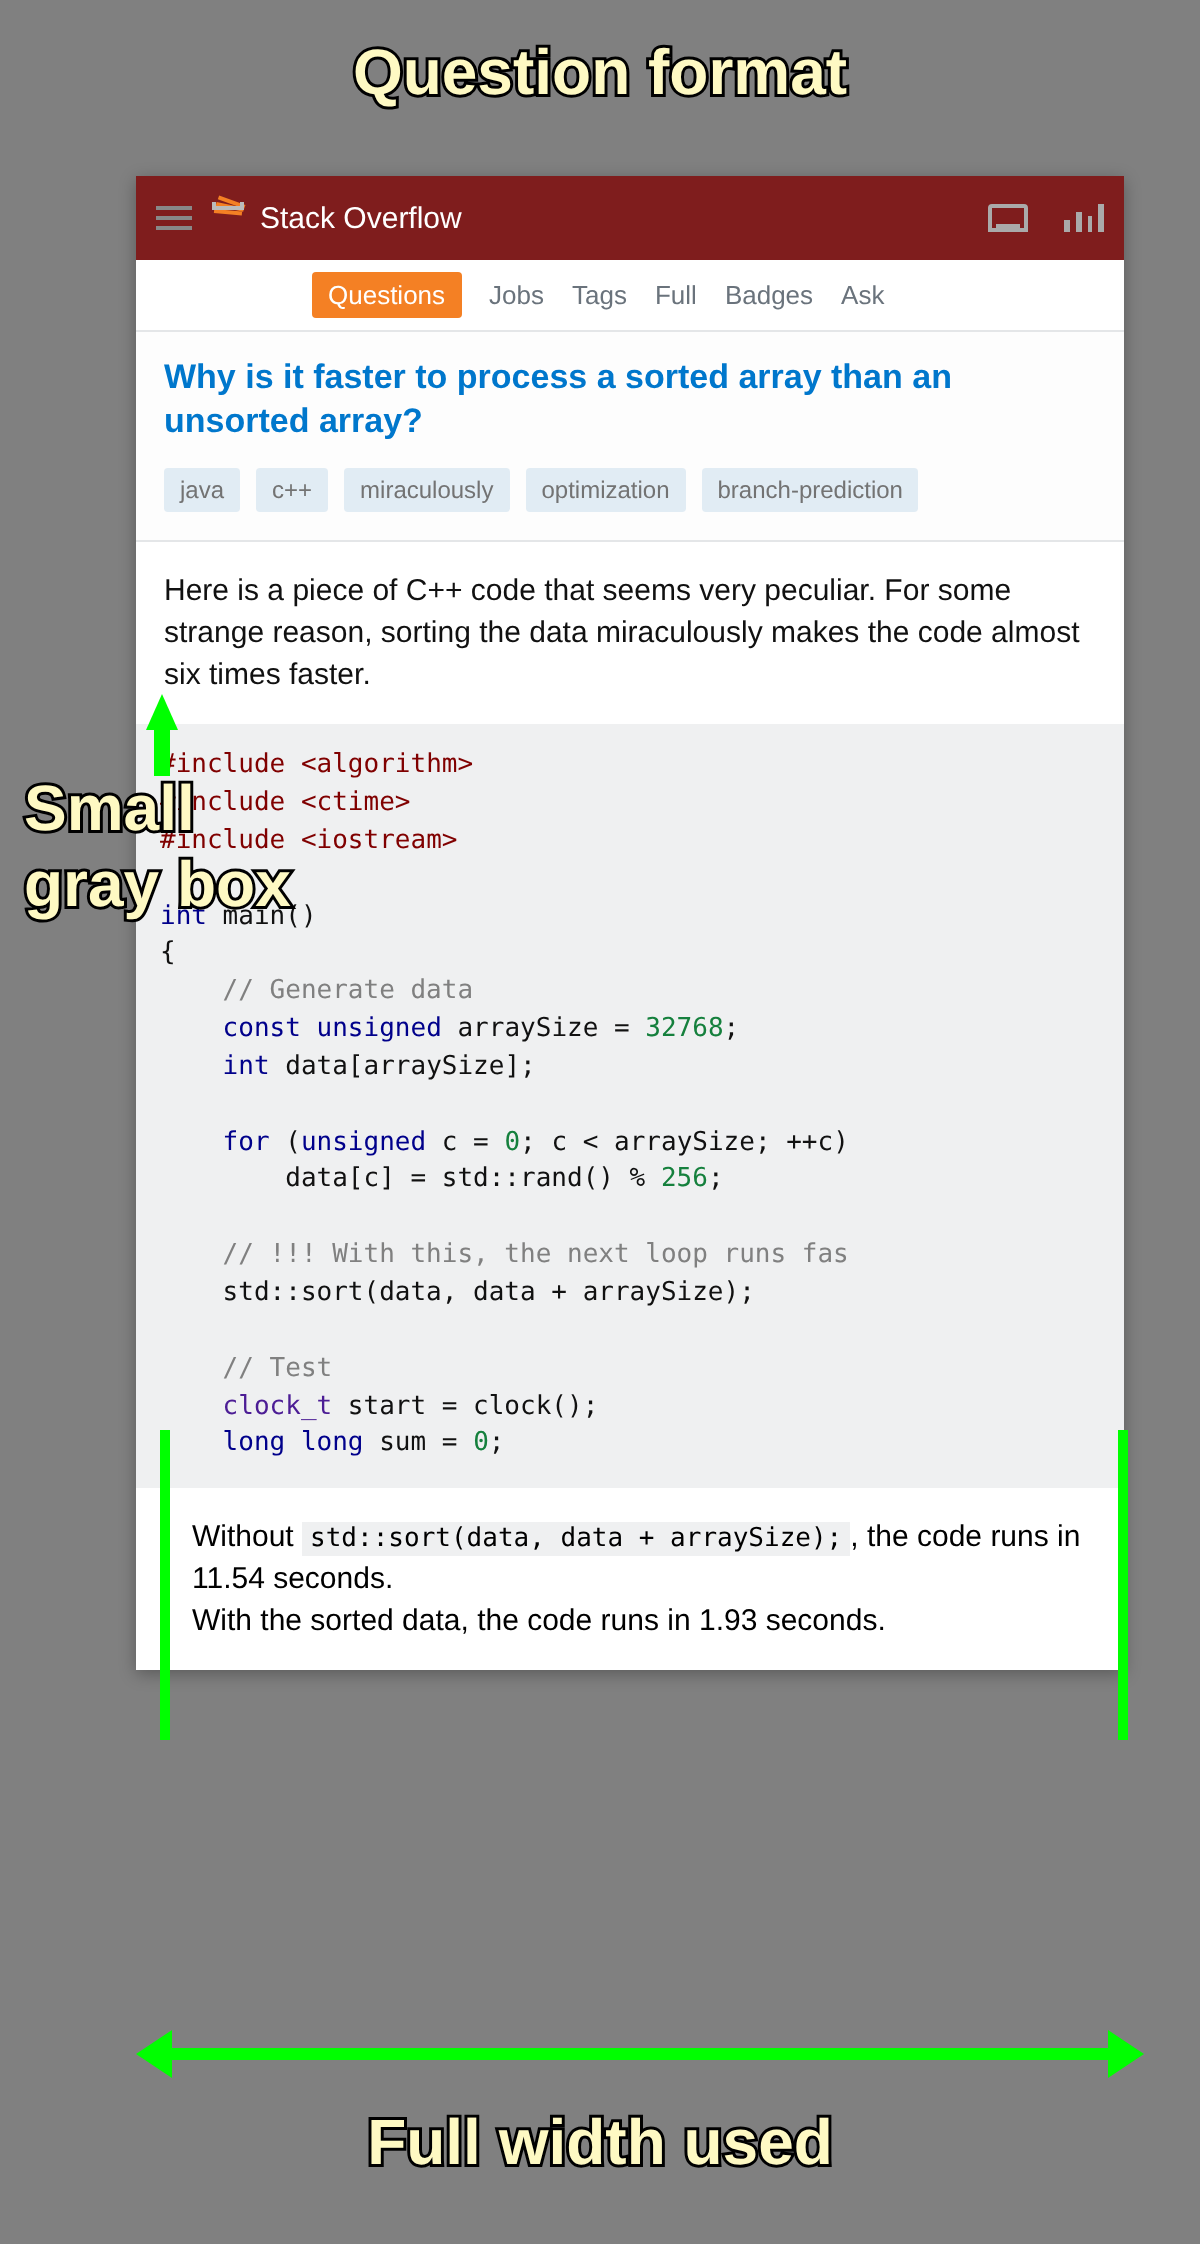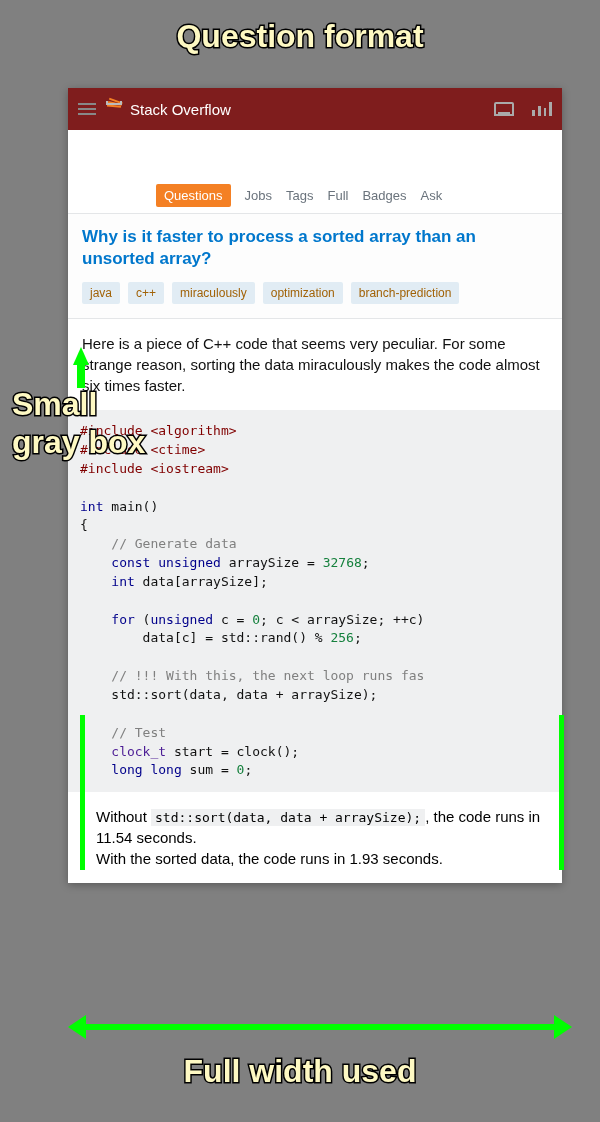--- a/index.html
+++ b/index.html
@@ -140,21 +140,20 @@
     .graph-icon span:nth-child(4){height:14px;}
 
     .navbar {
       background: #fff;
       border-bottom: 1px solid #e4e6e8;
       padding: 10px 10px 10px 88px;
       display: flex;
       gap: 14px;
       font-size: 13px;
       color: #6a737c;
-      margin-top: 48px;
     }
     .nav-item { cursor: pointer; }
     .nav-item.active {
       background: #f48024;
       color: #fff;
       padding: 4px 8px;
       border-radius: 2px;
       margin: -4px 0;
     }
 
@@ -181,21 +180,21 @@
       font-size: 24px; color: #ccc; margin-top: 6px;
       line-height: 1;
     }
     .q-main { padding: 12px 14px 14px 14px; background: #fdfdfd; flex:1; }
     .q-title {
       color: #07c; font-size: 17px; font-weight: 600;
       line-height: 1.3; margin-bottom: 12px;
     }
     .tags { display: flex; flex-wrap: wrap; gap: 8px; }
     .tag {
-      background: #e1ecf4; color: #a16207;
+      background: #e1ecf4; color: #737373;
       padding: 4px 8px; font-size: 12px; border-radius: 2px;
     }
 
     .q-body {
       padding: 14px 14px 0 14px;
       font-size: 15px; line-height: 1.4; color: #111;
     }
     .code-block {
       background: #eff0f1;
       font-family: "SFMono-Regular", Consolas, Menlo, monospace;

